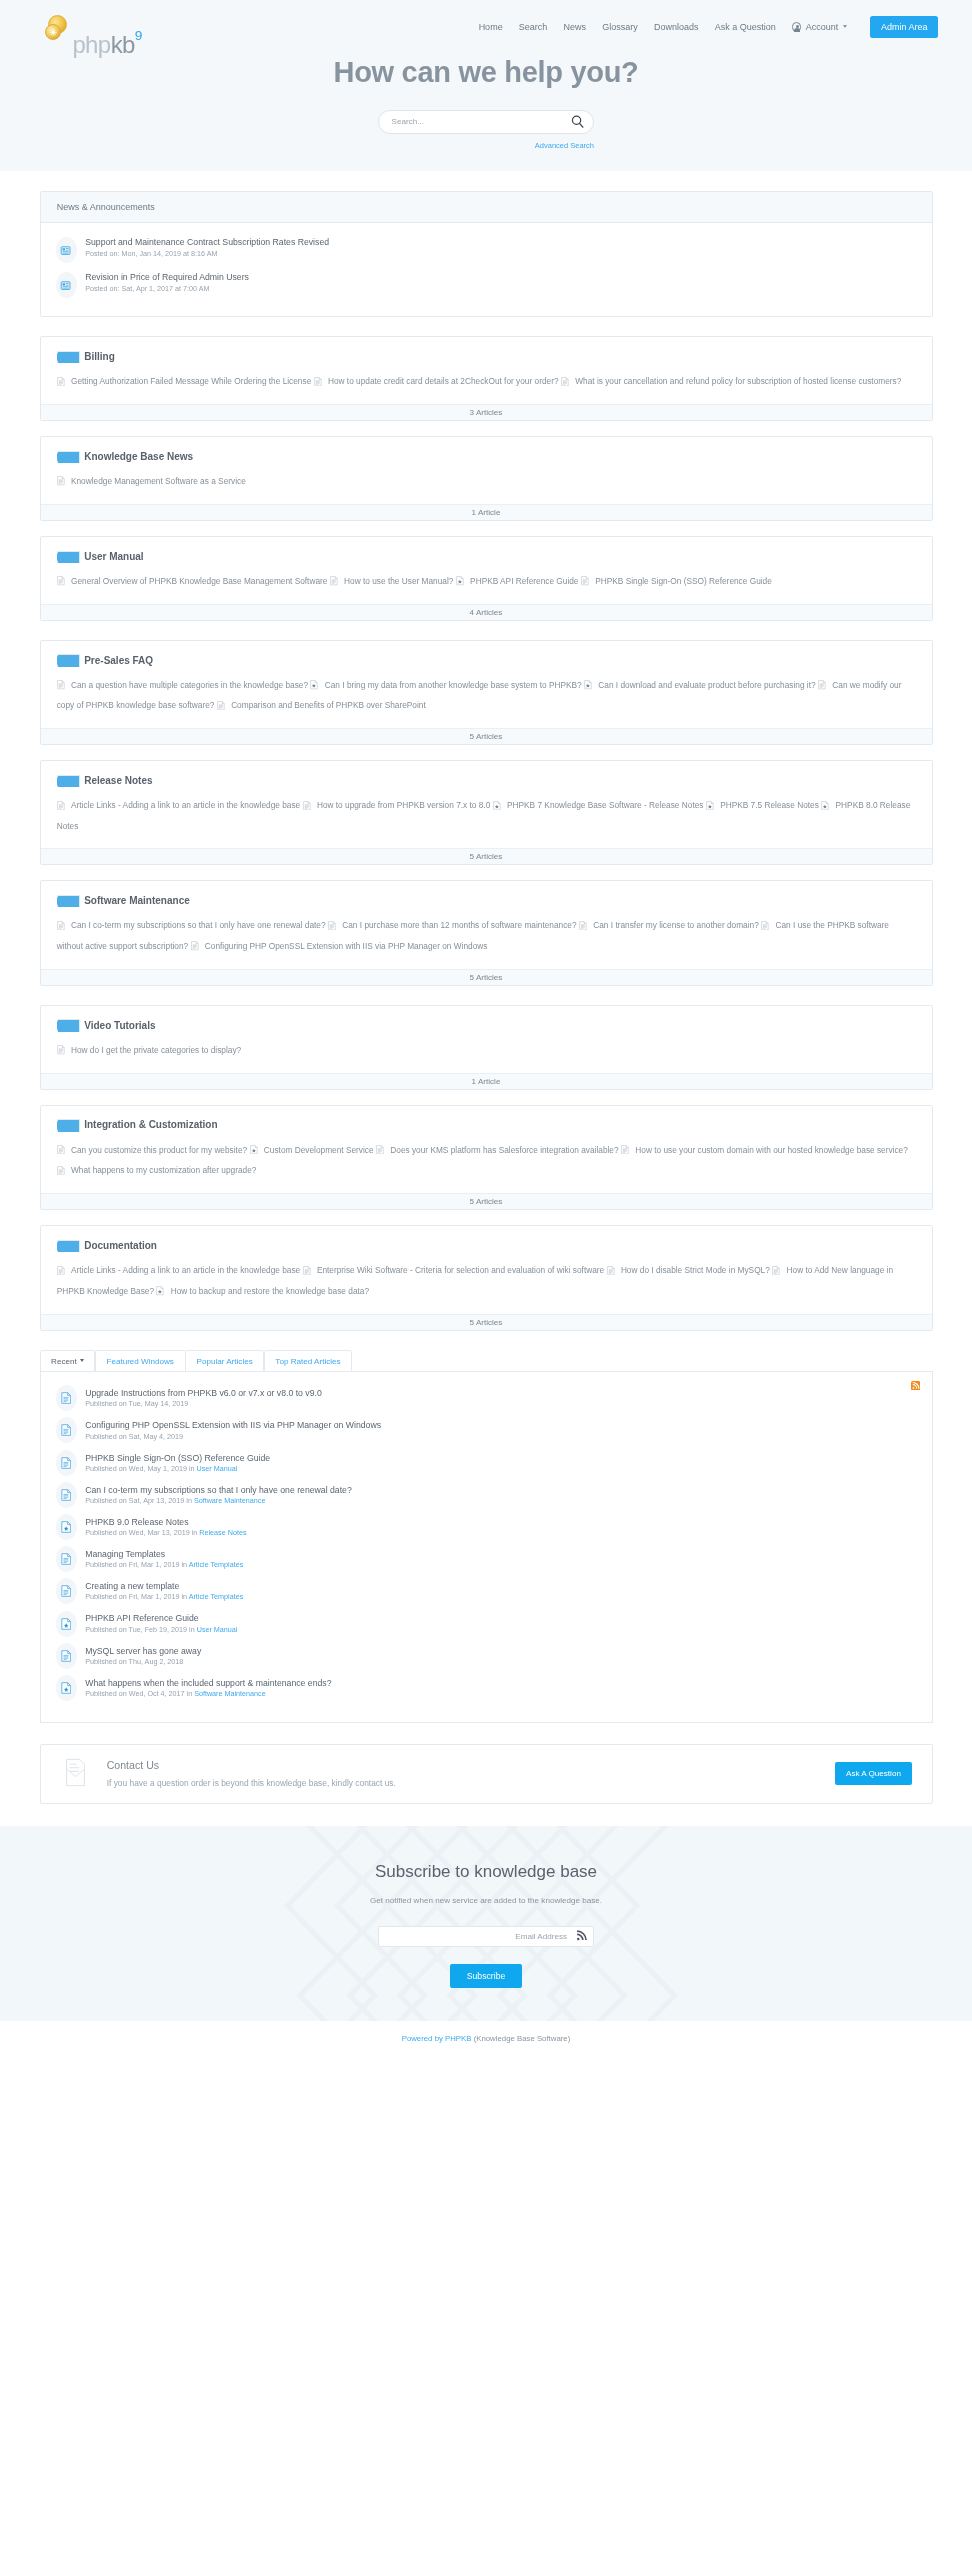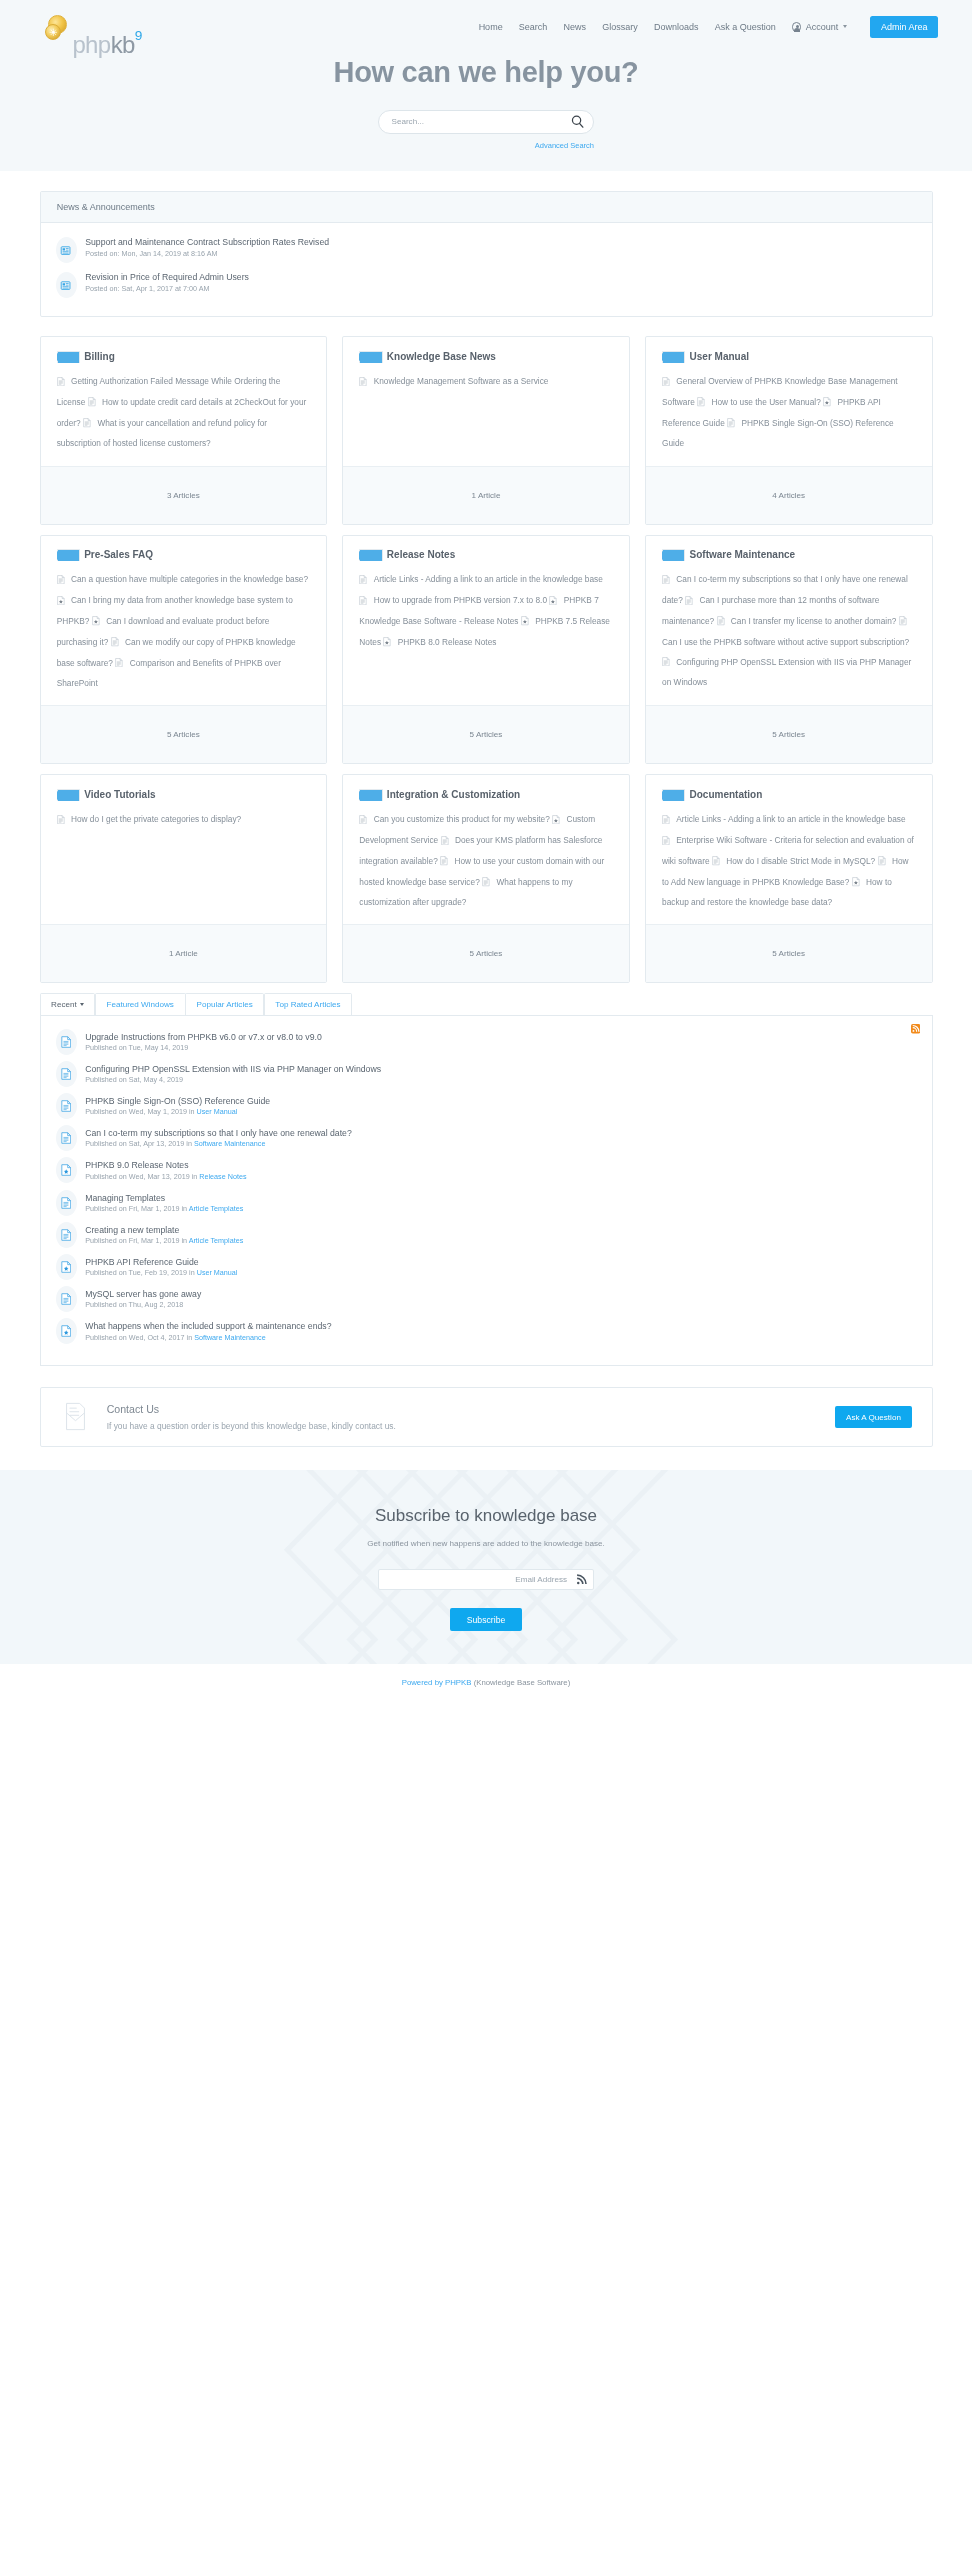--- a/index.html
+++ b/index.html
@@ -173,21 +173,21 @@
     width: 21px; height: 26px;
     background: #f2f6f9;
     border-radius: 50%;
     flex: 0 0 21px;
     display: flex; align-items: center; justify-content: center;
   }
   .news-title { color: #5a6570; font-size: 8.7px; margin-bottom: 1.9px; }
   .news-date { color: #98a3ad; font-size: 7.2px; }
 
   
-  .cards-row { display: flex; gap: 15px; margin-bottom: 10px; }
+  .cards-row { display: flex; gap: 15px; margin-bottom: 19px; flex-direction: column; }
   .cat-card {
     flex: 1 1 0;
     border: 0.6px solid #e3eaef;
     border-radius: 1.9px;
     background: #fff;
     display: flex; flex-direction: column;
   }
   .cat-card .body { padding: 13.7px 16.2px 11.2px 16.2px; flex: 1 1 auto; }
   .cat-head { display: flex; align-items: center; gap: 12.5px; margin-bottom: 10px; }
   .folder-icon { width: 15px; height: 11.2px; position: relative; flex: 0 0 15px; }
@@ -200,21 +200,21 @@
     background: #4eaee8; border-radius: 1.2px;
   }
   .cat-name { font-size: 10px; font-weight: bold; color: #58616b; }
   .art-list { line-height: 2.28; }
   .art-item { font-size: 8.3px; color: #858f99; }
   .art-item .doc-ico { display: inline-block; vertical-align: -1.9px; margin-right: 6.2px; }
   .cat-foot {
     border-top: 0.6px solid #e9eff3;
     background: #f7fafc;
     text-align: center;
-    padding: 24px 0;
+    padding: 3px 0;
     font-size: 8.1px;
     color: #7b8691;
   }
 
   
   .tabs-panel { margin-top: 3.7px; position: relative; }
   .tabs-strip { display: flex; align-items: flex-end; }
   .tab {
     border: 0.6px solid #e3eaef;
     border-bottom: none;
@@ -1043,21 +1043,21 @@
         <path d="M1000 -20 L860 160 L1000 340 L860 520"></path>
         <path d="M920 -20 L780 160 L920 340 L780 520"></path>
         <path d="M840 -20 L700 160 L840 340 L700 520"></path>
         <path d="M760 -20 L620 160 L760 340 L620 520"></path>
         <path d="M680 -20 L540 160 L680 340 L540 520"></path>
         <path d="M600 -20 L460 160 L600 340 L460 520"></path>
       </g>
     </svg>
     <div class="sub-inner">
       <h2 class="sub-title">Subscribe to knowledge base</h2>
-      <div class="sub-sub">Get notified when new happens are added to the knowledge base.</div>
+      <div class="sub-sub">Get notified when new service are added to the knowledge base.</div>
       <div class="sub-field">
         <input class="sub-input" type="text" placeholder="Email Address" style="">
         <span class="sub-rss">
           <svg viewBox="0 0 18 18" width="11.2" height="11.2">
             <circle cx="3.6" cy="14.4" r="2" fill="#4a5560"></circle>
             <path d="M1.8 8.4a7.8 7.8 0 0 1 7.8 7.8h2.6A10.4 10.4 0 0 0 1.8 5.8z" fill="#4a5560"></path>
             <path d="M1.8 3.2A13 13 0 0 1 14.8 16.2h2.6A15.6 15.6 0 0 0 1.8 0.6z" fill="#4a5560"></path>
           </svg>
         </span>
       </div>

